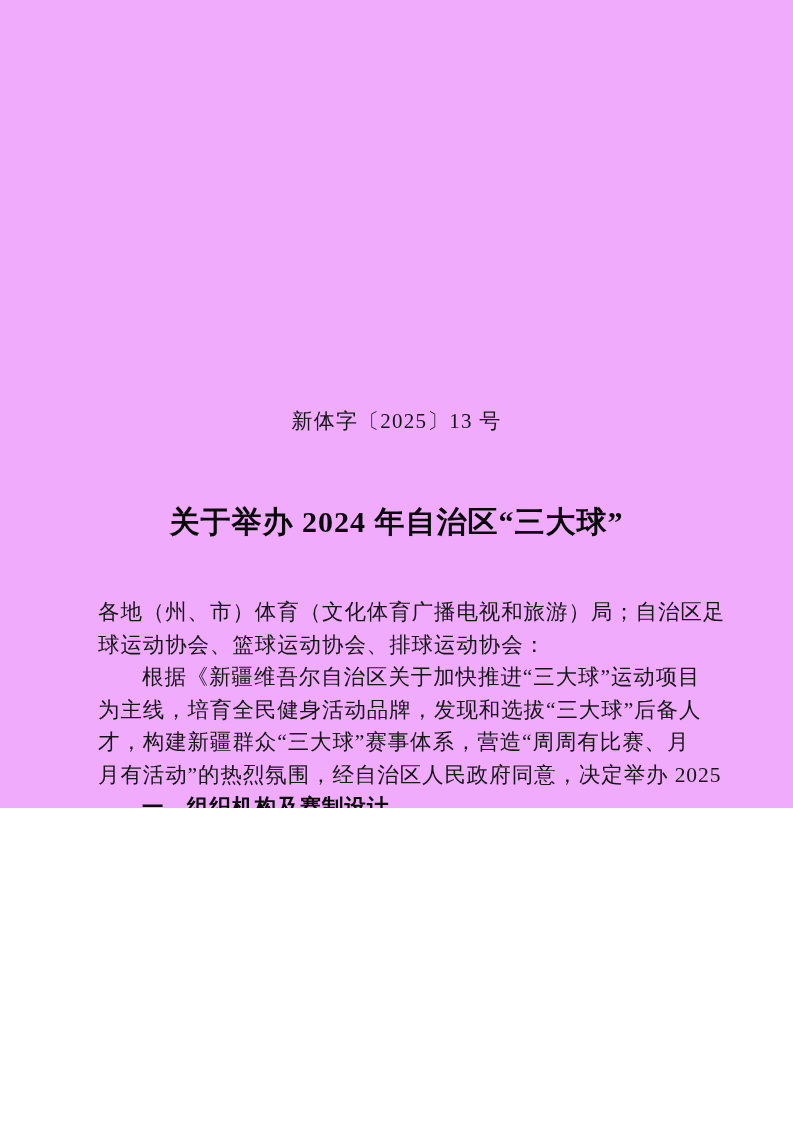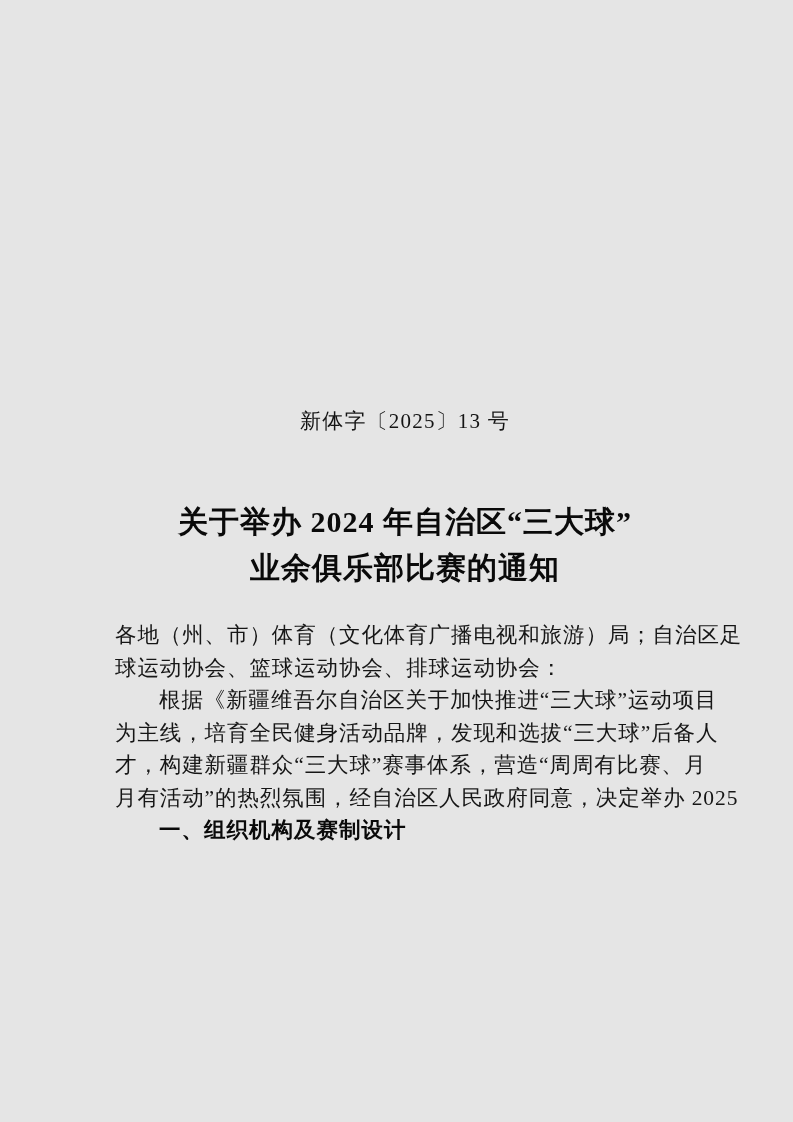--- a/index.html
+++ b/index.html
@@ -11,26 +11,25 @@
 
   body {
     font-family: "Liberation Serif", "DejaVu Serif", serif;
     color: #111111;
     -webkit-font-smoothing: antialiased;
   }
 
   .page {
     position: relative;
     width: 793px;
-    height: 1122px;
+    height: 808px;
     margin: 0 auto;
-    background: #e5e5e5;
+    background: #f0abfc;
     overflow: hidden;
     box-sizing: border-box;
-    padding-left: 17px;
   }
 
   
   .masthead-space {
     height: 405px;
   }
 
   
   .doc-number {
     text-align: center;
@@ -53,21 +52,21 @@
     font-weight: bold;
     font-size: 30px;
     line-height: 46px;
     letter-spacing: 1px;
     color: #0a0a0a;
     white-space: pre;
   }
 
   
   .body-block {
-    margin-top: 28px;
+    margin-top: 51px;
     padding-left: 98px;
     padding-right: 98px;
   }
 
   .para-line {
     font-family: "Liberation Serif", "DejaVu Serif", serif;
     font-size: 21.5px;
     line-height: 32.5px;
     letter-spacing: 0.9px;
     color: #161616;
@@ -94,21 +93,20 @@
 <body>
 
 <div class="page">
 
   <div class="masthead-space"></div>
 
   <div class="doc-number">新体字〔2025〕13 号</div>
 
   <div class="title-block">
     <div class="doc-title-line">关于举办 2024 年自治区“三大球”</div>
-    <div class="doc-title-line">业余俱乐部比赛的通知</div>
   </div>
 
   <div class="body-block">
 
     <div class="para-line">各地（州、市）体育（文化体育广播电视和旅游）局；自治区足</div>
     <div class="para-line">球运动协会、篮球运动协会、排球运动协会：</div>
 
     <div class="para-line indent">根据《新疆维吾尔自治区关于加快推进“三大球”运动项目</div>
     <div class="para-line">为主线，培育全民健身活动品牌，发现和选拔“三大球”后备人</div>
     <div class="para-line">才，构建新疆群众“三大球”赛事体系，营造“周周有比赛、月</div>

